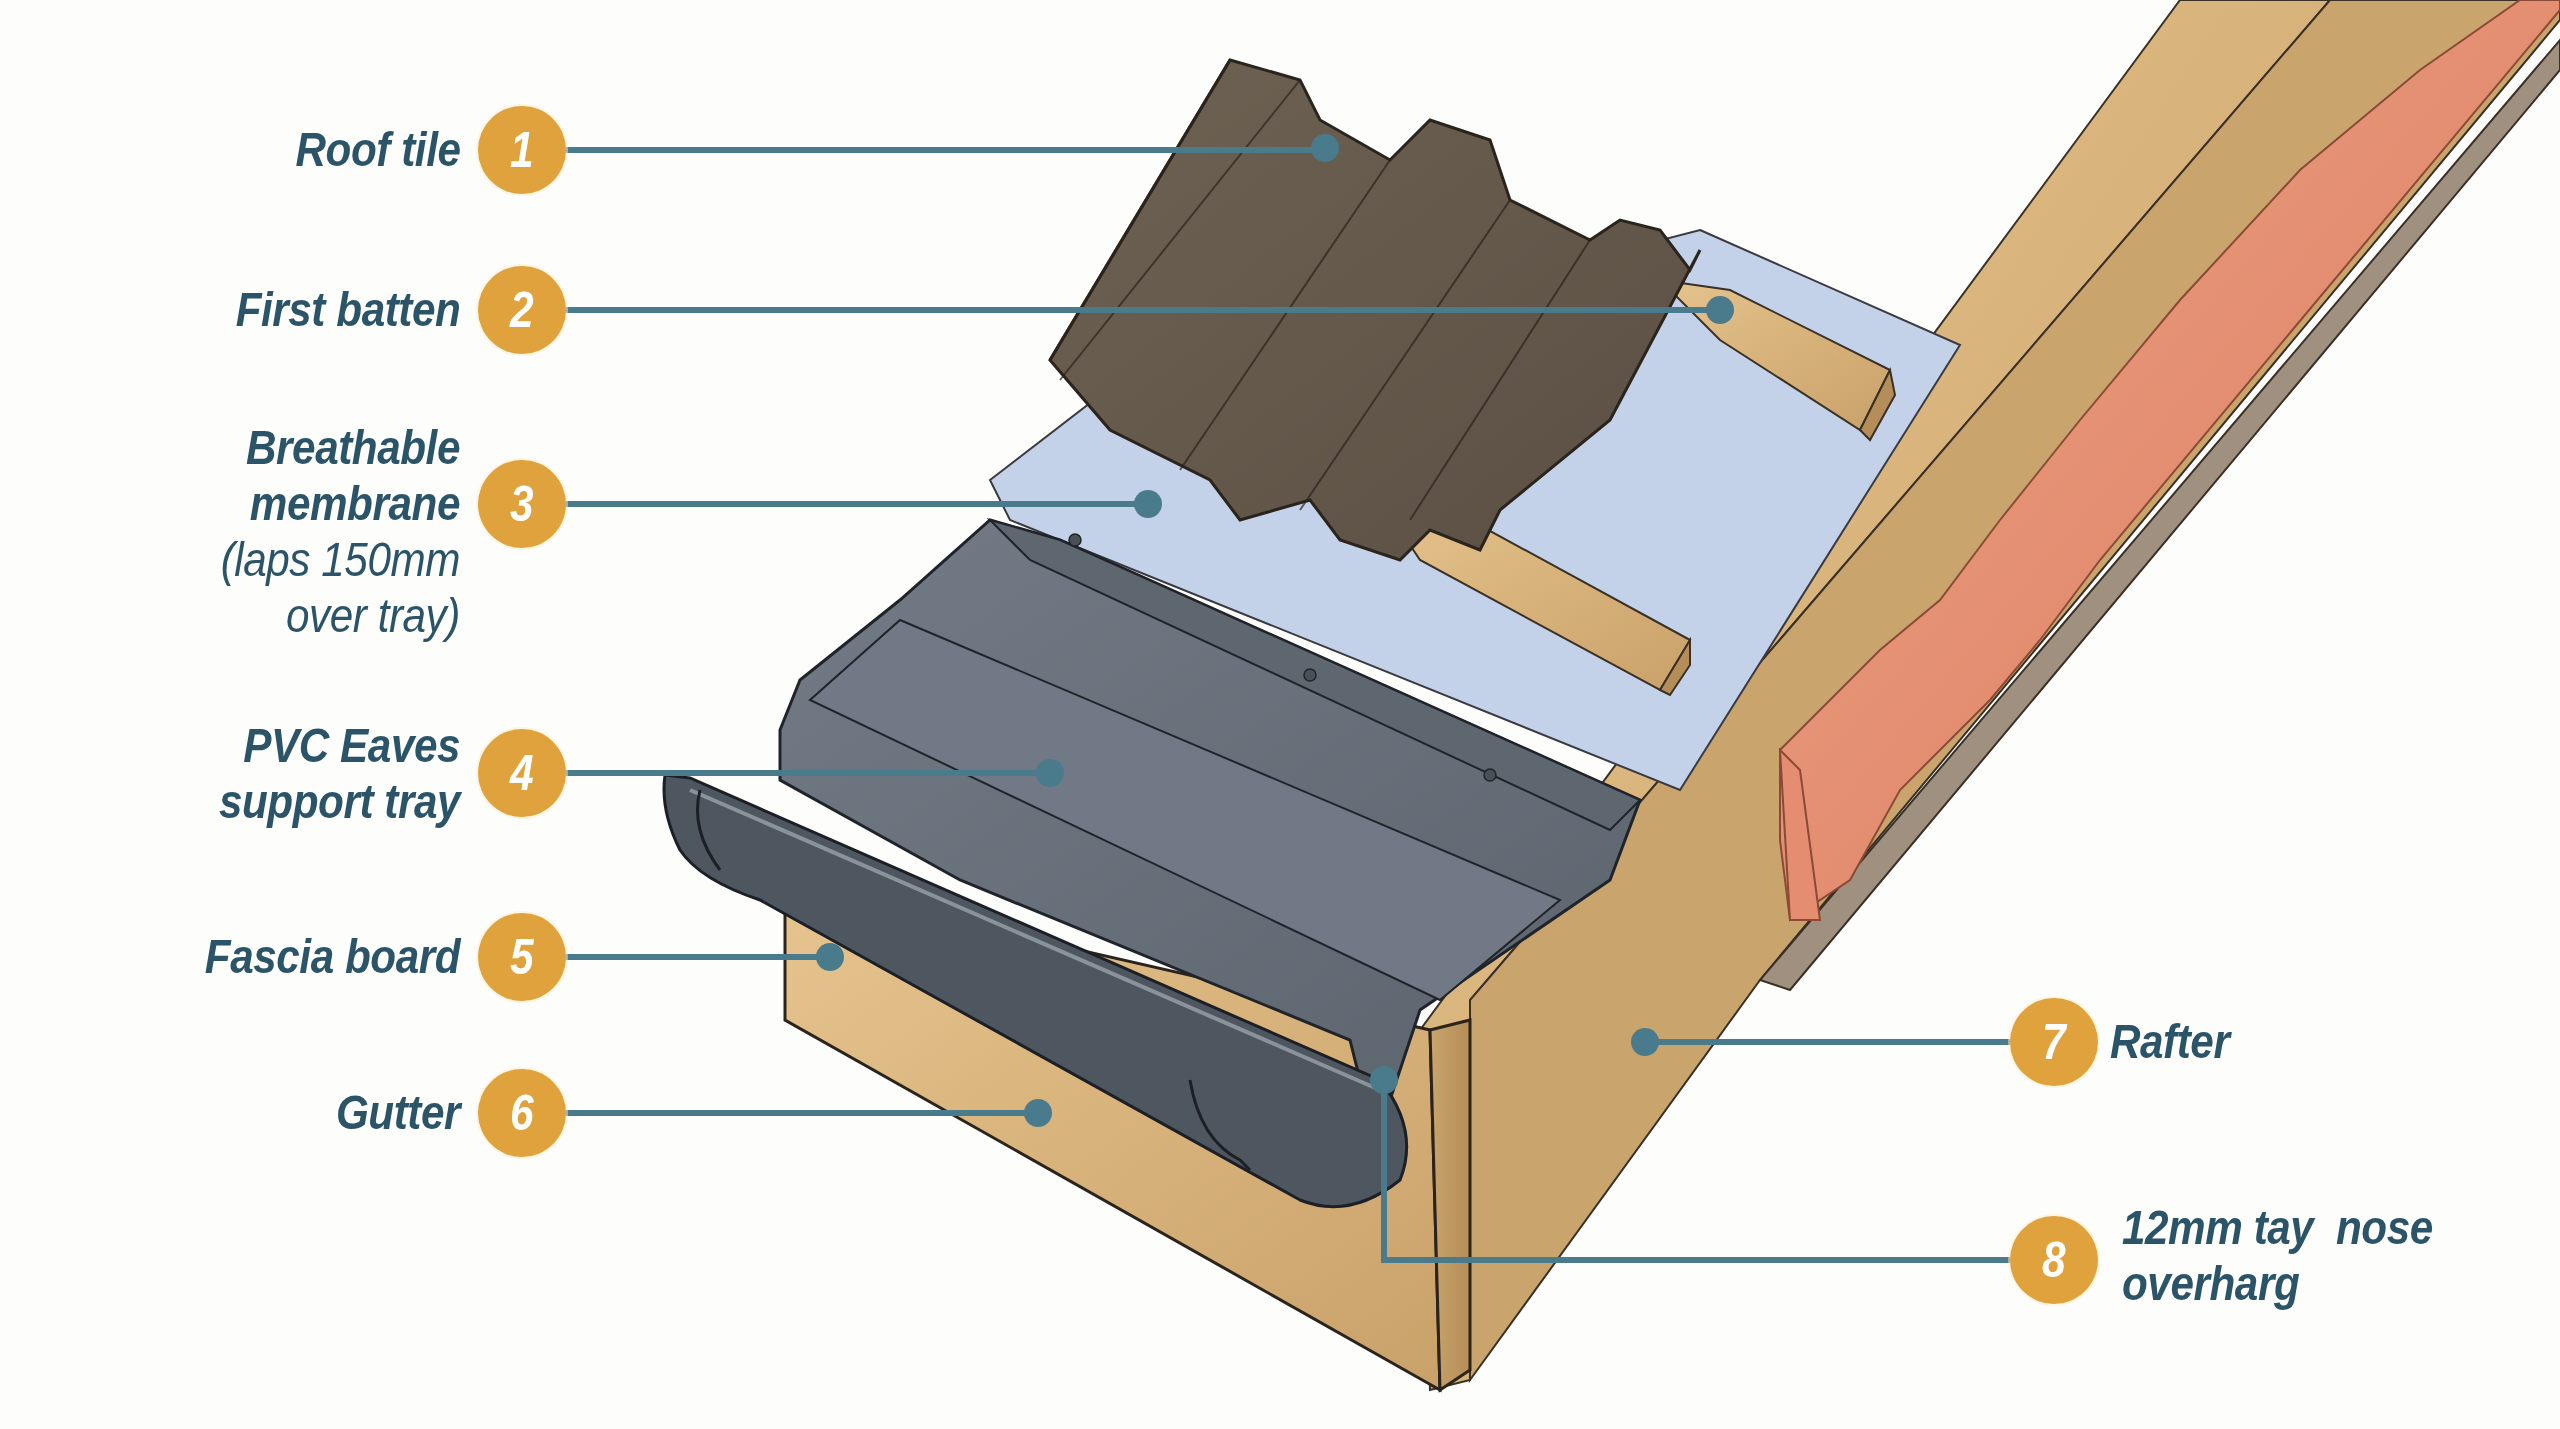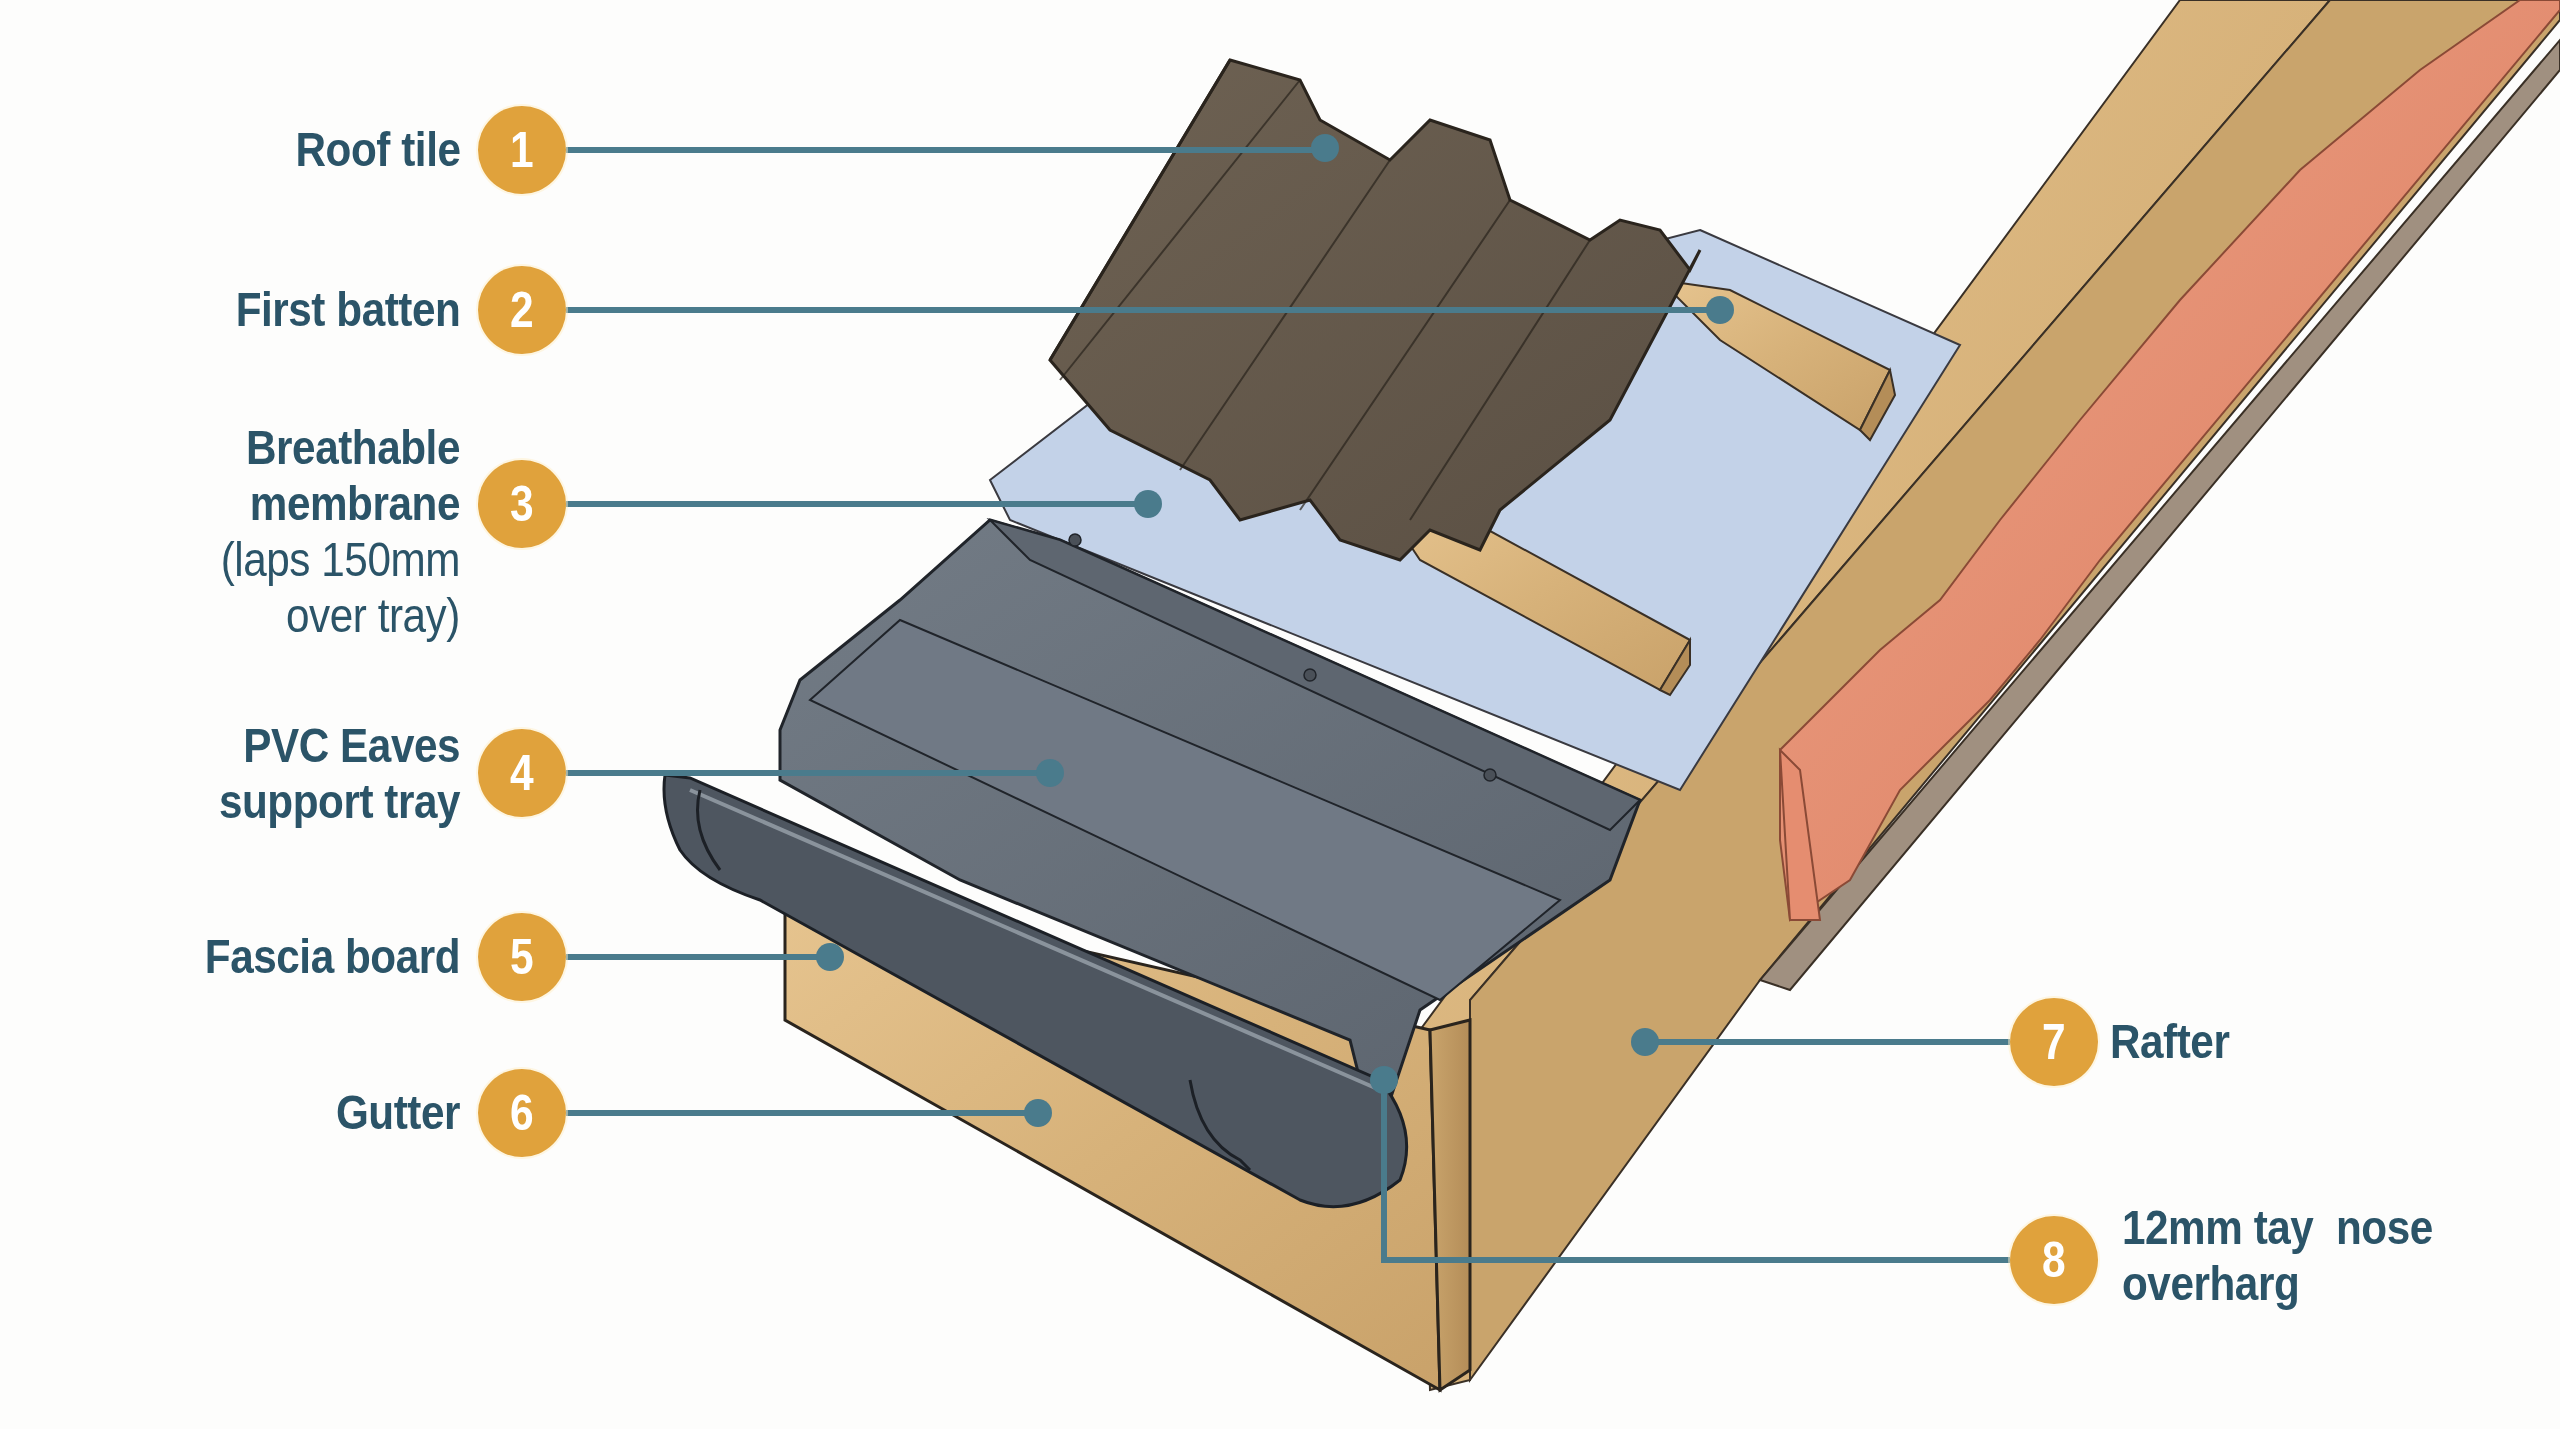--- a/index.html
+++ b/index.html
@@ -1,17 +1,17 @@
 <!DOCTYPE html>
 <html><head>
 <meta charset="utf-8">
 <style>
   html, body { margin:0; padding:0; }
   body { width:2560px; height:1429px; background:#fdfdfc; position:relative; overflow:hidden; font-family:"Liberation Sans", sans-serif; }
-  #stage { position:absolute; left:0; top:0; width:2560px; height:1429px; }
+  #stage { position:absolute; left:0; top:0; width:2560px; height:1429px;font-style:italic; }
   .label { position:absolute; color:#2b5468; font-weight:700; font-size:48px; line-height:56px; letter-spacing:-0.5px; transform:scaleX(0.88); }
   .label.left { text-align:right; transform-origin:right center; }
   .label.right { text-align:left; transform-origin:left center; }
   .label .sub { font-weight:400; display:block; }
   .badge { position:absolute; width:88px; height:88px; border-radius:50%; background:#e0a23c; color:#fff; font-weight:700; font-size:50px; display:flex; align-items:center; justify-content:center; box-shadow:0 0 0 2px rgba(255,240,200,0.5); }
   .badge span { transform:scaleX(0.85); }
 </style>
 </head>
 <body>
 

